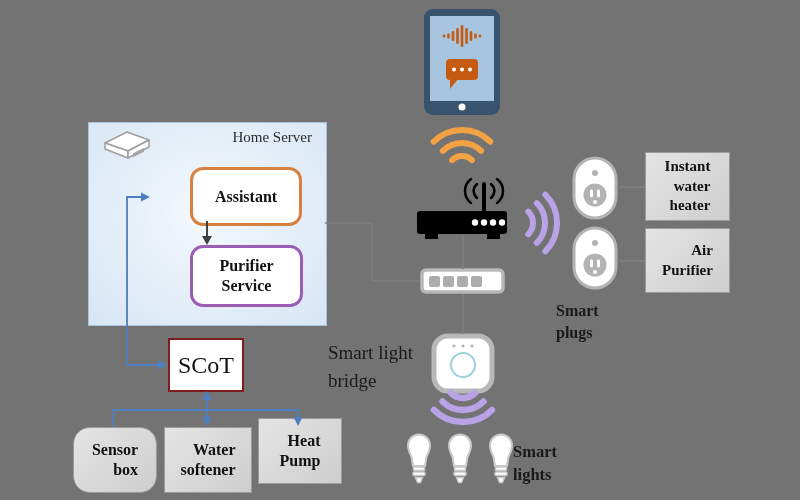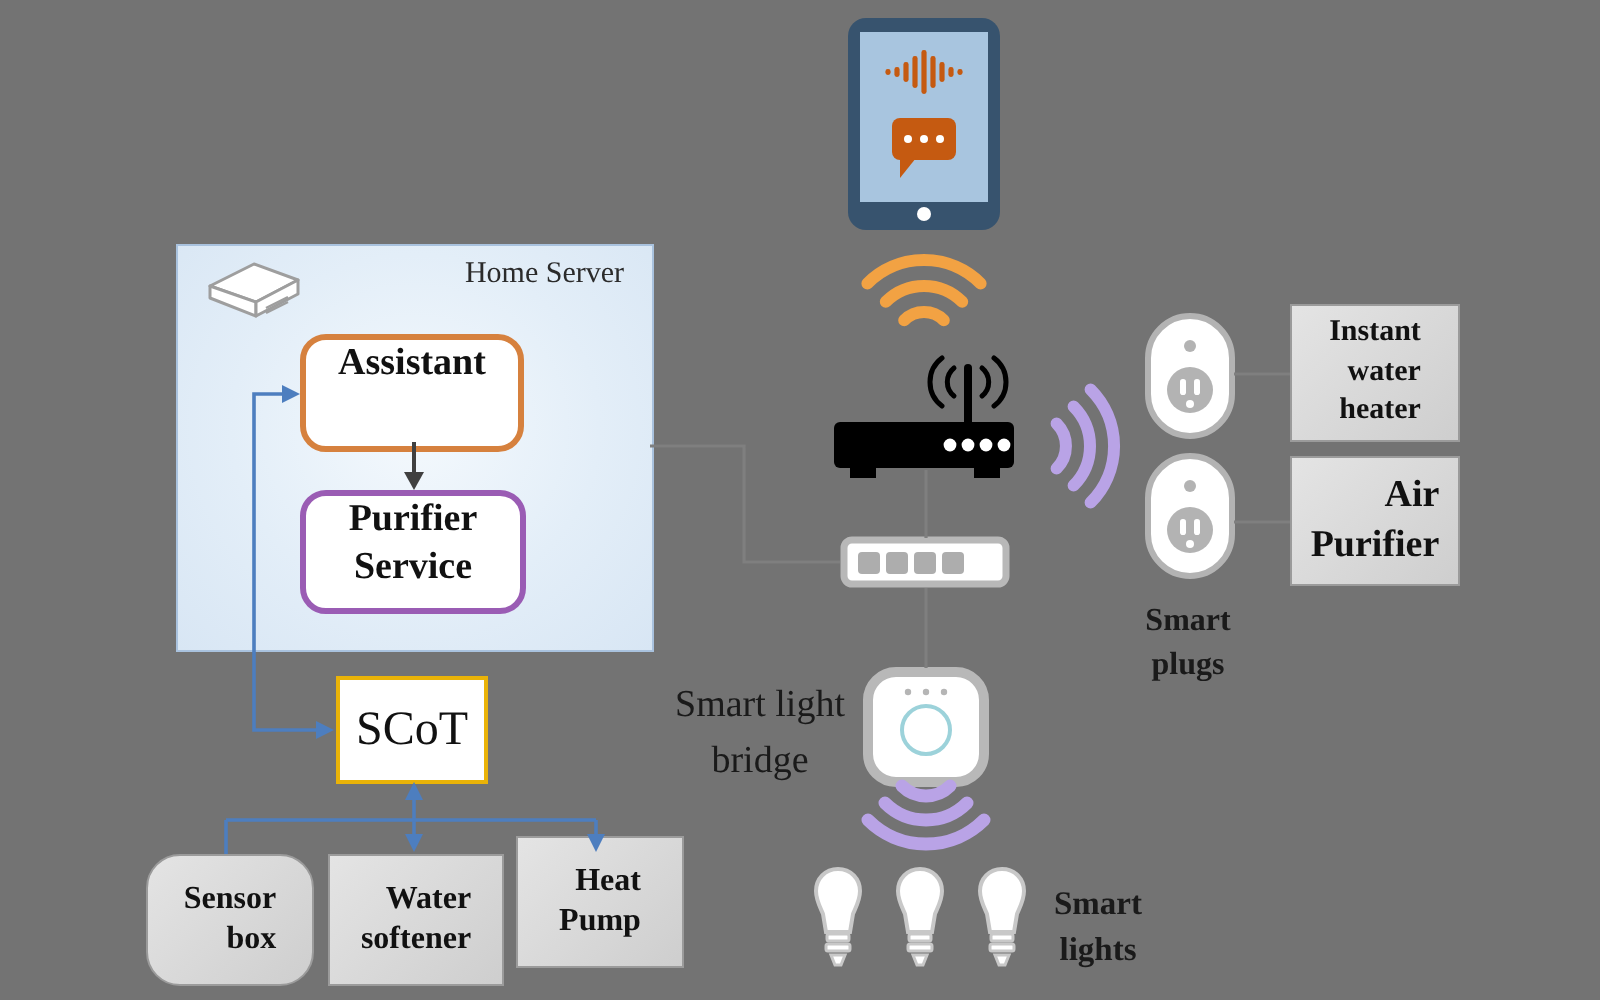--- a/index.html
+++ b/index.html
@@ -5,37 +5,37 @@
   html,body{margin:0;padding:0;background:#fff;}
   .canvas{position:relative;width:800px;height:500px;background:#737373;
           font-family:Liberation Serif, serif;overflow:hidden;}
   .abs{position:absolute;}
   
   .panel{left:88px;top:122px;width:237px;height:202px;
          background:radial-gradient(ellipse at 50% 45%, #f4f9fd 0%, #e3eef8 55%, #d8e6f4 100%);
          border:1px solid #a9c2de;}
   .panel-title{right:14px;top:6px;font-size:15px;color:#2b2b2b;}
   
-  .node{background:#fff;border-radius:13px;display:flex;justify-content:center;
-        font-weight:bold;font-size:19px;color:#111;text-align:center;white-space:pre-line;line-height:1.25;}
+  .node{background:#fff;border-radius:13px;display:flex;align-items:center;justify-content:center;
+        font-weight:bold;font-size:16px;color:#111;text-align:center;white-space:pre-line;line-height:1.25;margin-left:40px;}
   .node-orange{left:150px;top:167px;width:106px;height:53px;border:3px solid #d6813e;}
   .node-purple{left:150px;top:245px;width:107px;height:56px;border:3px solid #9a5cb4;}
-  .scot{left:168px;top:338px;width:72px;height:50px;background:#fff;border:2px solid #eab308;
+  .scot{left:168px;top:338px;width:72px;height:50px;background:#fff;border:2px solid #7f1d1d;
         display:flex;align-items:center;justify-content:center;font-size:24px;color:#111;}
   
   .graybox{background:linear-gradient(135deg,#e4e4e4 0%,#cecece 100%);border:1px solid #9b9b9b;
            display:flex;align-items:center;justify-content:center;font-weight:bold;font-size:16px;
            color:#111;text-align:right;white-space:pre-line;line-height:1.28;}
   .box-sensor{left:73px;top:427px;width:82px;height:64px;border-radius:17px;}
   .box-water{left:164px;top:427px;width:86px;height:64px;}
   .box-heat{left:258px;top:418px;width:82px;height:64px;}
   .box-heater{left:645px;top:152px;width:83px;height:67px;font-size:15px;line-height:1.3;}
-  .box-purifier{left:645px;top:228px;width:83px;height:63px;font-size:19px;line-height:1.3;}
-  
-  .lbl{white-space:pre-line;text-align:center;color:#1a1a1a;}
+  .box-purifier{left:645px;top:228px;width:83px;height:63px;font-size:15px;line-height:1.3;}
+  
+  .lbl{white-space:pre-line;color:#1a1a1a;}
   .lbl-bridge{left:328px;top:339px;width:104px;font-size:19px;line-height:1.45;}
   .lbl-plugs{left:556px;top:300px;width:76px;font-size:16px;font-weight:600;line-height:1.4;}
   .lbl-lights{left:513px;top:440px;width:72px;font-size:16.5px;font-weight:bold;line-height:1.4;}
   .overlay{left:0;top:0;pointer-events:none;}
 </style>
 </head>
 <body>
 
 <div class="canvas">
 

